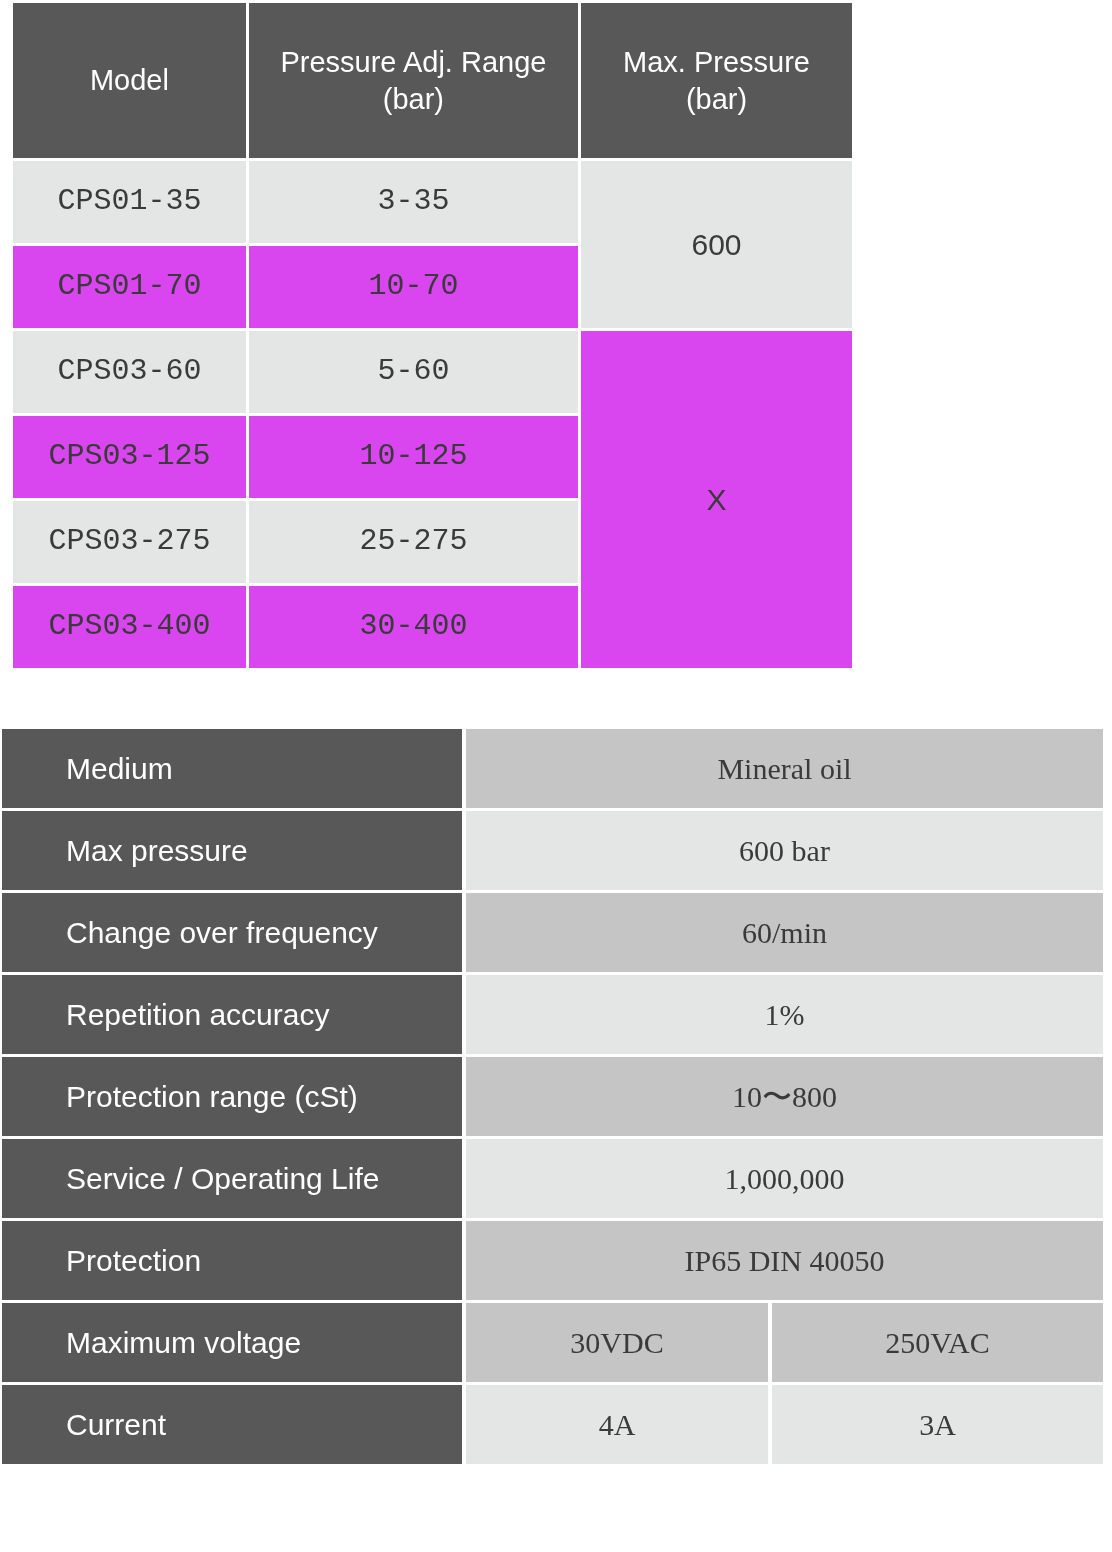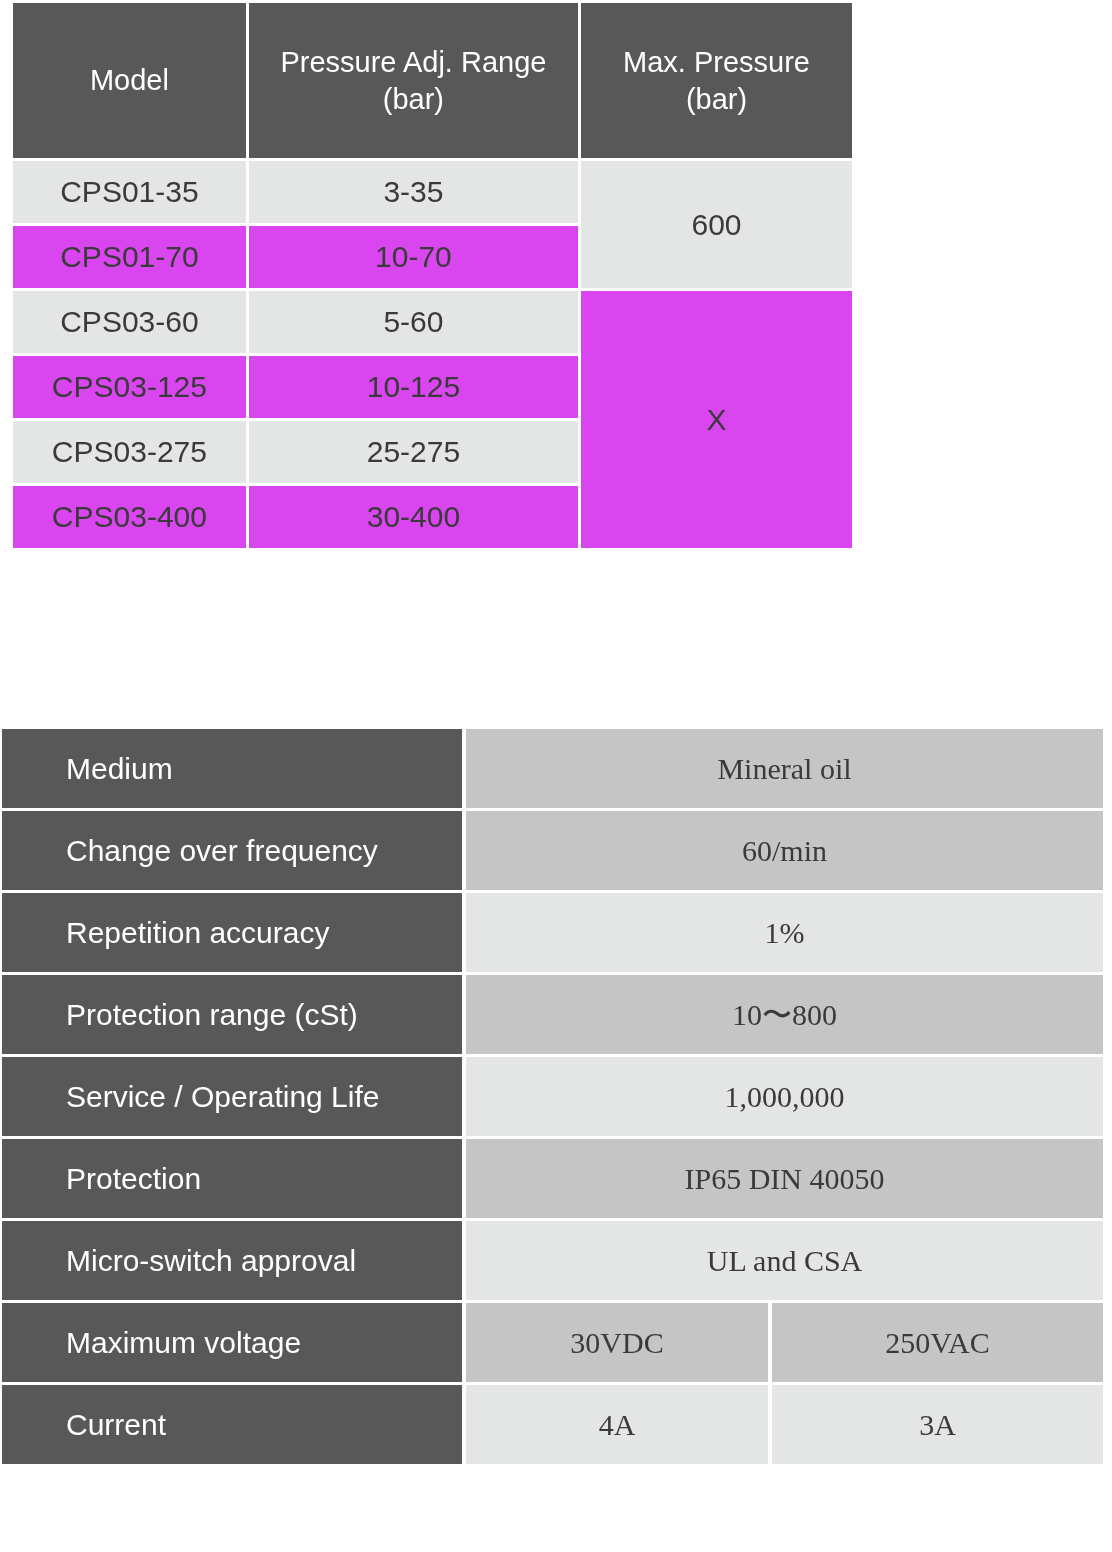--- a/index.html
+++ b/index.html
@@ -38,21 +38,21 @@
     line-height: 1.25;
   }
   #model-table td.th {
     background: #585858;
     color: #ffffff;
     height: 155px;
     font-size: 29px;
   }
   #model-table td.light  { background: #e4e5e5; }
   #model-table td.medium { background: #d946ef; }
-  #model-table td.body   { height: 62px; }
+  #model-table td.body   { height: 82px; font-family: Liberation Mono, monospace; }
 
   .col-model { width: 232px; }
   .col-range { width: 328px; }
   .col-max   { width: 270px; }
 
   
   #spec-table {
     position: absolute;
     left: 2px;
     top: 726px;
@@ -159,20 +159,25 @@
       <col class="splitgapcol" style="width:4px">
       <col class="col-half-b">
   </colgroup>
   <tbody>
     <tr>
       <td class="label">Medium</td>
       <td class="gap"></td>
       <td class="value medium" colspan="3">Mineral oil</td>
     </tr>
     <tr>
+      <td class="label">Max pressure</td>
+      <td class="gap"></td>
+      <td class="value light" colspan="3">600 bar</td>
+    </tr>
+    <tr>
       <td class="label">Change over frequency</td>
       <td class="gap"></td>
       <td class="value medium" colspan="3">60/min</td>
     </tr>
     <tr>
       <td class="label">Repetition accuracy</td>
       <td class="gap"></td>
       <td class="value light" colspan="3">1%</td>
     </tr>
     <tr>
@@ -182,25 +187,20 @@
     </tr>
     <tr>
       <td class="label">Service / Operating Life</td>
       <td class="gap"></td>
       <td class="value light" colspan="3">1,000,000</td>
     </tr>
     <tr>
       <td class="label">Protection</td>
       <td class="gap"></td>
       <td class="value medium" colspan="3">IP65 DIN 40050</td>
-    </tr>
-    <tr>
-      <td class="label">Micro-switch approval</td>
-      <td class="gap"></td>
-      <td class="value light" colspan="3">UL and CSA</td>
     </tr>
     <tr>
       <td class="label">Maximum voltage</td>
       <td class="gap"></td>
       <td class="value medium">30VDC</td>
       <td class="splitgap"></td>
       <td class="value medium">250VAC</td>
     </tr>
     <tr>
       <td class="label">Current</td>

